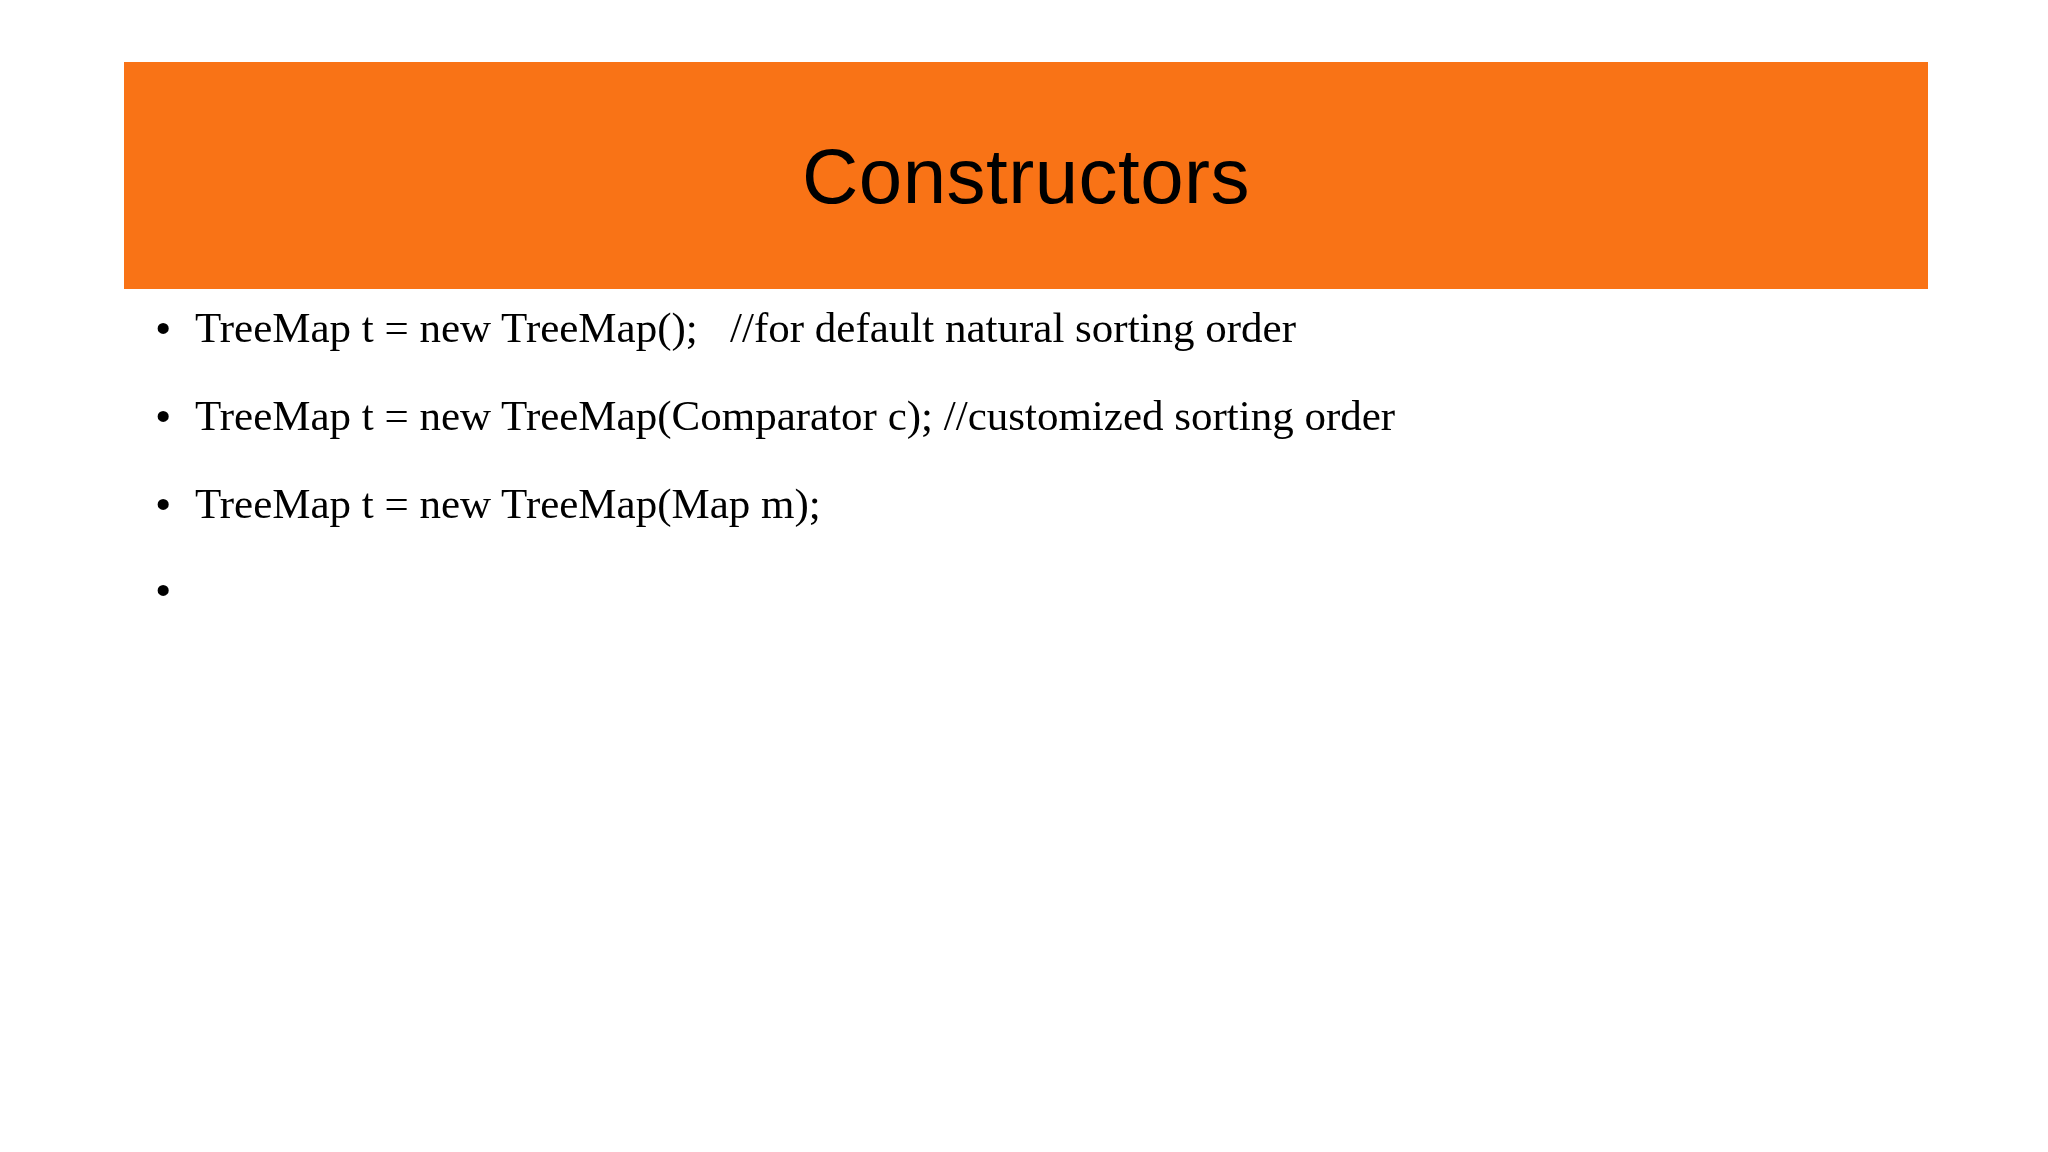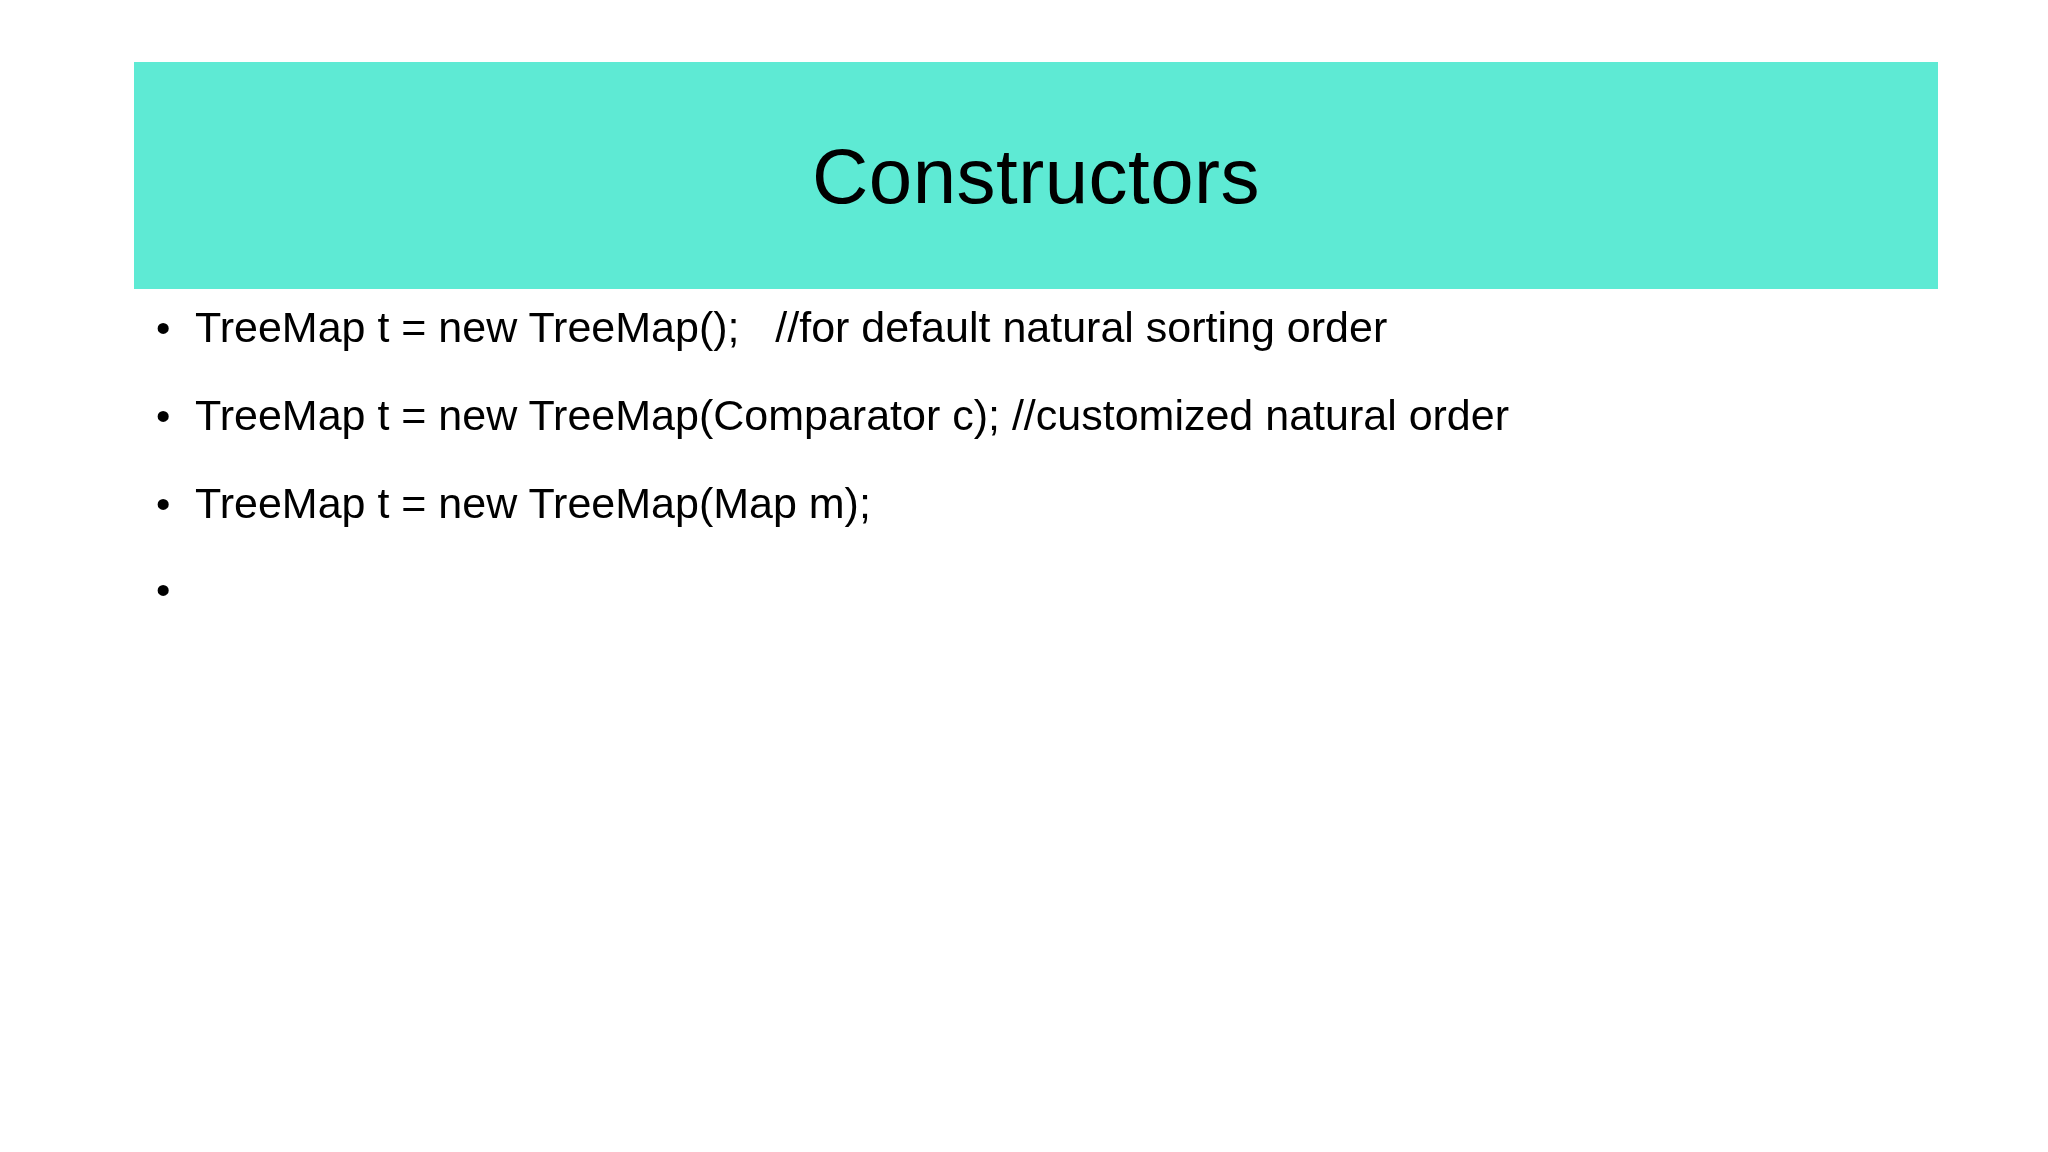--- a/index.html
+++ b/index.html
@@ -18,25 +18,25 @@
   .slide {
     position: relative;
     width: 2048px;
     height: 1152px;
     background: #ffffff;
   }
 
   
   .title-banner {
     position: absolute;
-    left: 134px;
+    left: 124px;
     top: 62px;
     width: 1804px;
     height: 227px;
-    background: #5eead4;
+    background: #f97316;
     display: flex;
     align-items: center;
     justify-content: center;
     box-sizing: border-box;
   }
 
   .title-text {
     font-family: "Liberation Sans", sans-serif;
     font-size: 78px;
     font-weight: 400;
@@ -68,21 +68,21 @@
     flex: 0 0 53px;
     font-size: 41px;
     line-height: 1;
     color: #000000;
     text-align: left;
     padding-left: 14px;
     box-sizing: border-box;
   }
 
   .bullet-text {
-    font-family: Liberation Sans, sans-serif;
+    font-family: Liberation Serif, serif;
     font-size: 43px;
     font-weight: 400;
     color: #000000;
     line-height: 1;
     white-space: pre;
   }
 </style>
 </head>
 <body>
 
@@ -94,21 +94,21 @@
 
   <ul class="body-list">
 
     <li class="bullet-row">
       <span class="bullet-marker">•</span>
       <span class="bullet-text">TreeMap t = new TreeMap();   //for default natural sorting order</span>
     </li>
 
     <li class="bullet-row">
       <span class="bullet-marker">•</span>
-      <span class="bullet-text">TreeMap t = new TreeMap(Comparator c); //customized natural order</span>
+      <span class="bullet-text">TreeMap t = new TreeMap(Comparator c); //customized sorting order</span>
     </li>
 
     <li class="bullet-row">
       <span class="bullet-marker">•</span>
       <span class="bullet-text">TreeMap t = new TreeMap(Map m);</span>
     </li>
 
     <li class="bullet-row">
       <span class="bullet-marker">•</span>
     </li>

